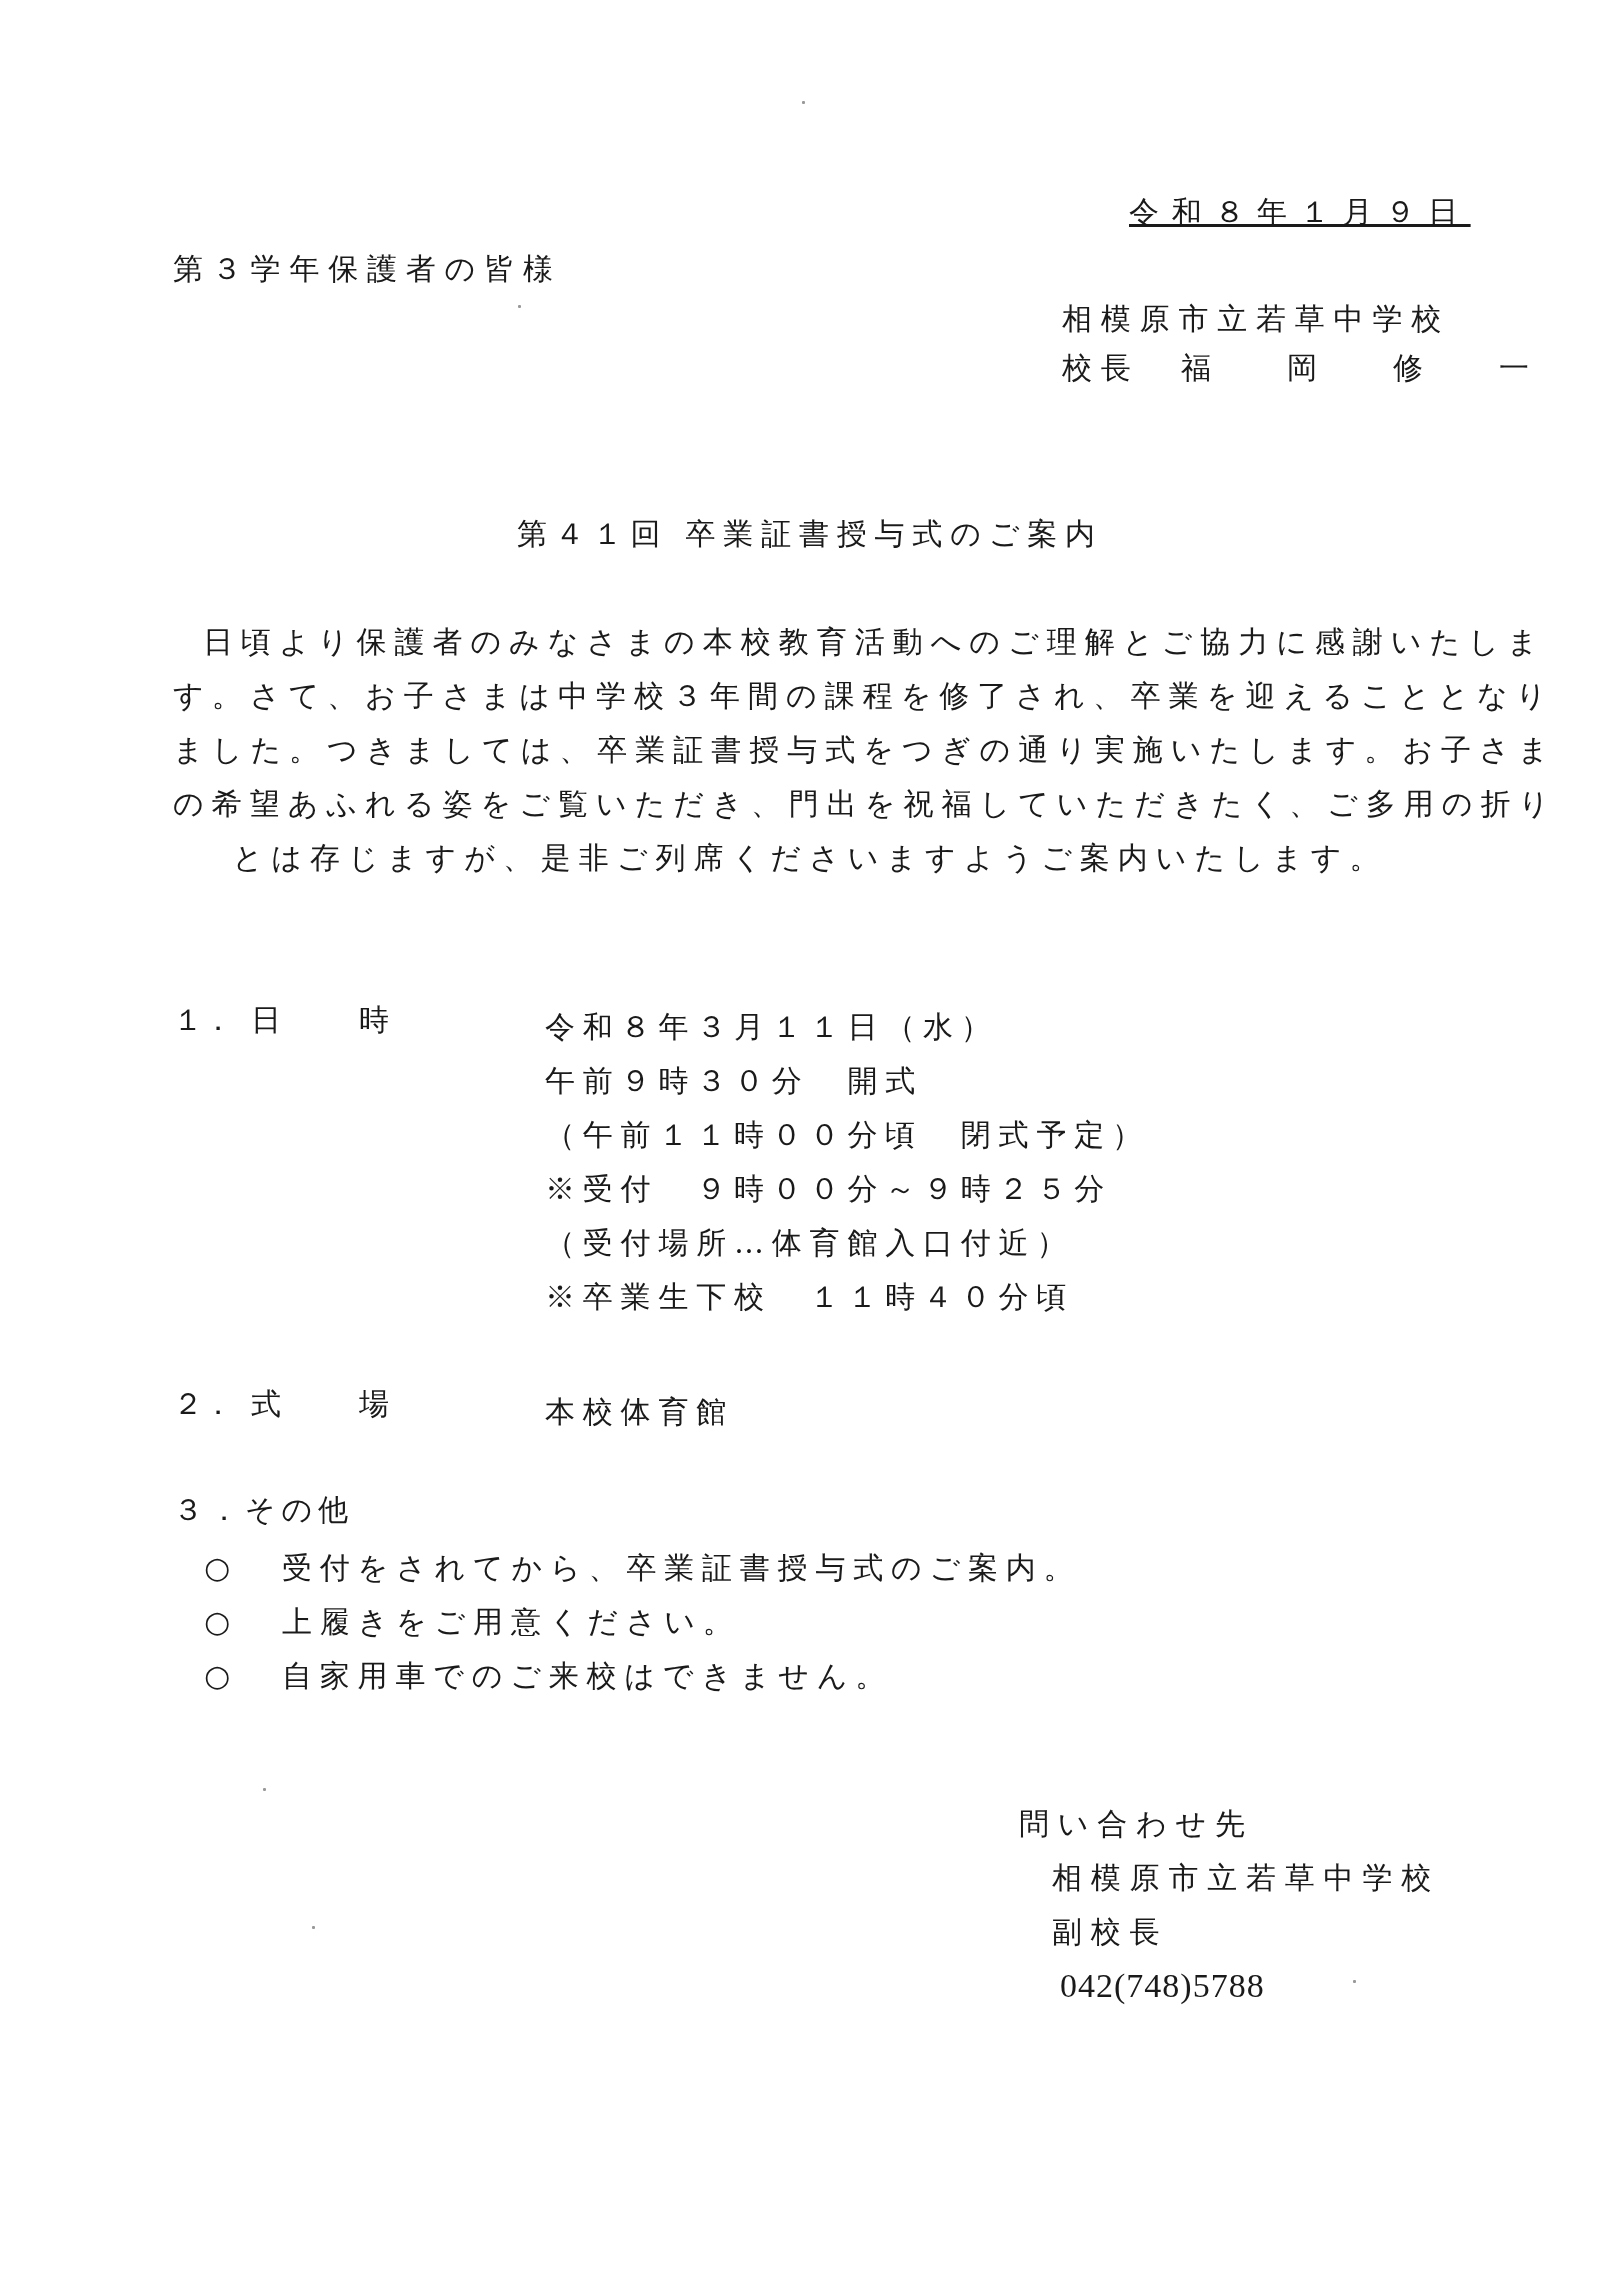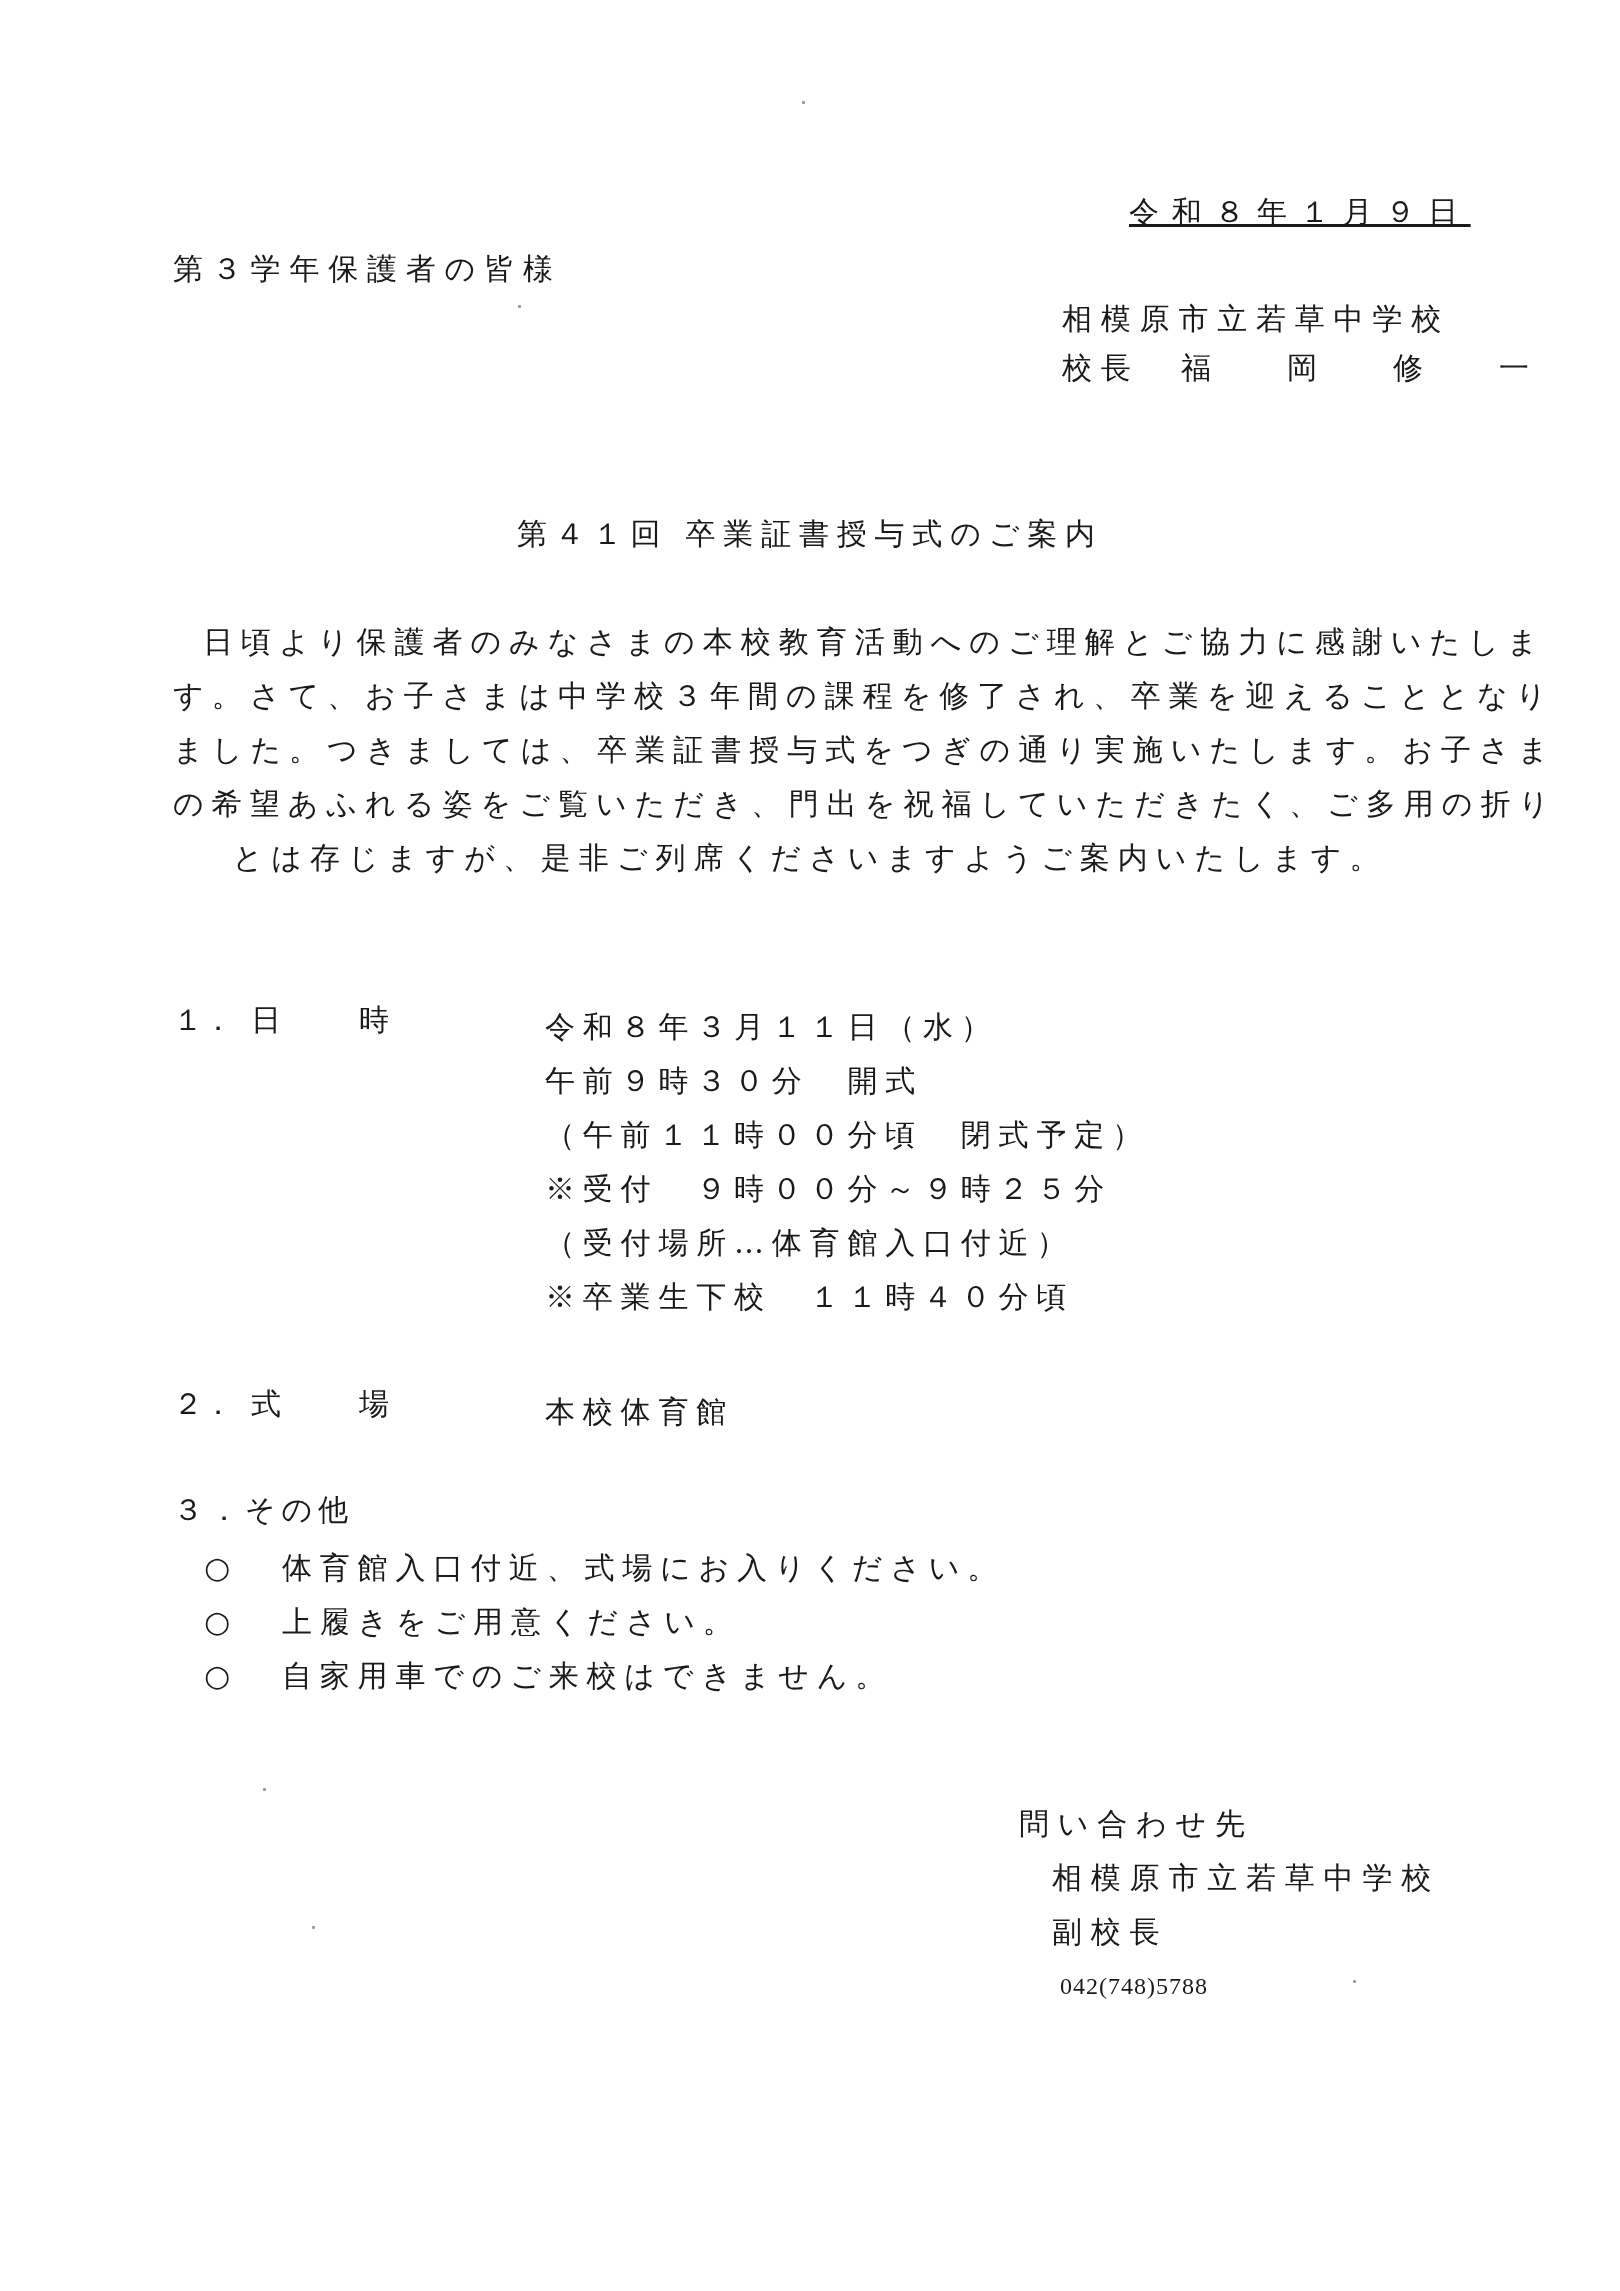--- a/index.html
+++ b/index.html
@@ -48,21 +48,21 @@
 
     #item3 { top: 1490px; left: 173px; letter-spacing: 5.9px; }
     #item3-list { top: 1541px; left: 204px; line-height: 54px; white-space: normal; }
     #item3-list .li { display: block; white-space: nowrap; }
     #item3-list .bullet { display: inline-block; width: 78px; }
     #item3-list .txt { letter-spacing: 7.8px; }
 
     #contact { top: 1797px; left: 1019px; line-height: 54px; white-space: normal; }
     #contact .c { display: block; white-space: nowrap; letter-spacing: 8.8px; }
     #contact .indent { padding-left: 33px; }
-    #contact .phone { padding-left: 41px; letter-spacing: 1px; font-family: "Liberation Serif", "DejaVu Serif", serif; font-size: 24px; }
+    #contact .phone { padding-left: 41px; letter-spacing: 1px; font-family: "Liberation Serif", "DejaVu Serif", serif; font-size: 34px; }
 
     .label-row { position: absolute; white-space: nowrap; }
     .label-row .n { position: absolute; left: 0; }
     .label-row .a { position: absolute; left: 78px; }
     .label-row .b { position: absolute; left: 186px; }
 
     .speck { position: absolute; width: 2.9px; height: 2.9px; background: #555; border-radius: 1px; opacity: .6; }
   </style>
 </head>
 <body>
@@ -103,21 +103,21 @@
   <span class="a">式</span>
   <span class="b">場</span>
 </div>
 <div id="item2-value" class="abs">本校体育館</div>
 
 <div id="item3" class="abs">
   <span>３．</span><span>その他</span>
 </div>
 <div id="item3-list" class="abs">
   <span class="li">
-    <span class="bullet">○</span><span class="txt">体育館入口付近、式場にお入りください。</span>
+    <span class="bullet">○</span><span class="txt">受付をされてから、卒業証書授与式のご案内。</span>
   </span>
   <span class="li">
     <span class="bullet">○</span><span class="txt">上履きをご用意ください。</span>
   </span>
   <span class="li">
     <span class="bullet">○</span><span class="txt">自家用車でのご来校はできません。</span>
   </span>
 </div>
 
 <div id="contact" class="abs">

